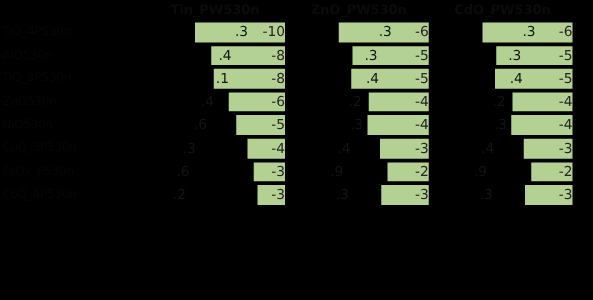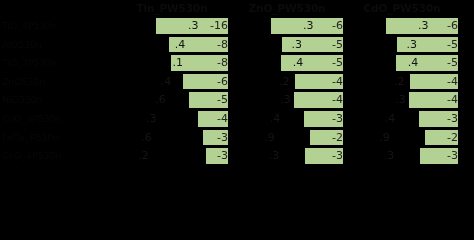--- a/index.html
+++ b/index.html
@@ -100,21 +100,21 @@
     <div class="col-header" id="hdr0" style="left: 116px; width: 112px;">Tin_PW530n</div>
     <div class="col-header" id="hdr1" style="left: 231px; width: 112px;">ZnO_PW530n</div>
     <div class="col-header" id="hdr2" style="left: 346px; width: 112px;">CdO_PW530n</div>
   </div>
 
   <div class="rows" id="rows-container">
       <div class="row" style="top: 0px;">
         <div class="row-label">TiO_4P530n</div>
         <div class="cell" style="left: 116px; width: 112px;">
           <div class="bar" style="width: 72px; background: rgb(179, 209, 147);"></div>
-          <div class="bar-value" style="right: 0px; width: 72px;"><span class="val-int">-16</span></div>
+          <div class="bar-value" style="right: 0px; width: 72px;"><span class="val-int">-10</span></div>
           <div class="bar-value val-frac" style="left: 72px; right: auto; text-align: left;">.3</div>
         </div>
         <div class="cell" style="left: 231px; width: 112px;">
           <div class="bar" style="width: 72px; background: rgb(179, 209, 147);"></div>
           <div class="bar-value" style="right: 0px; width: 72px;"><span class="val-int">-6</span></div>
           <div class="bar-value val-frac" style="left: 72px; right: auto; text-align: left;">.3</div>
         </div>
         <div class="cell" style="left: 346px; width: 112px;">
           <div class="bar" style="width: 72px; background: rgb(179, 209, 147);"></div>
           <div class="bar-value" style="right: 0px; width: 72px;"><span class="val-int">-6</span></div>

